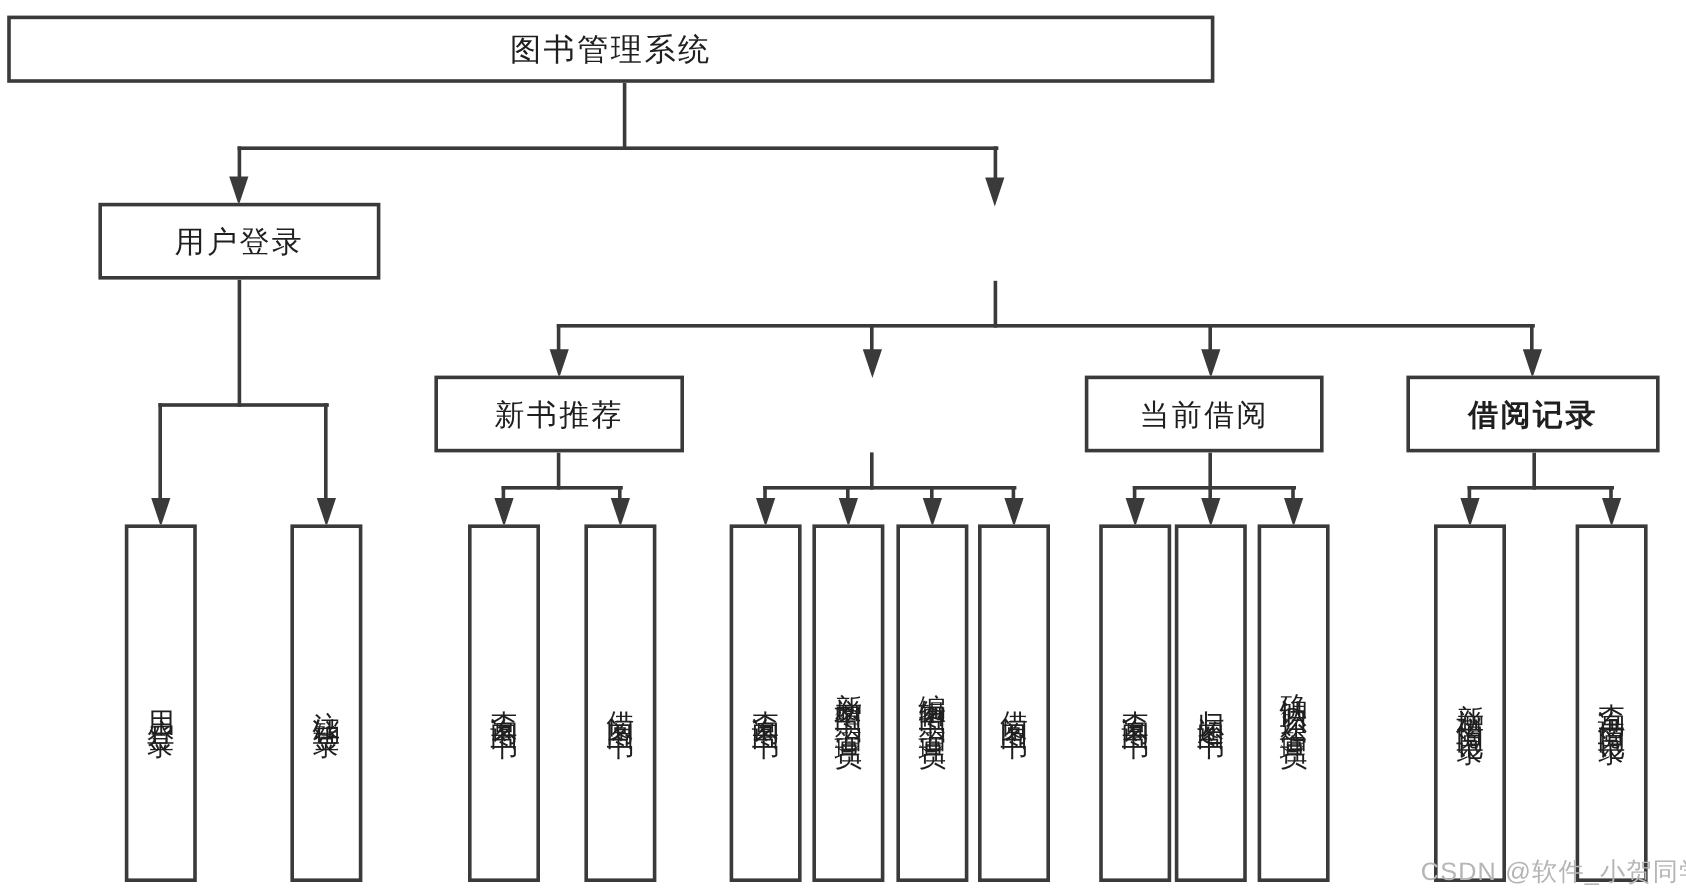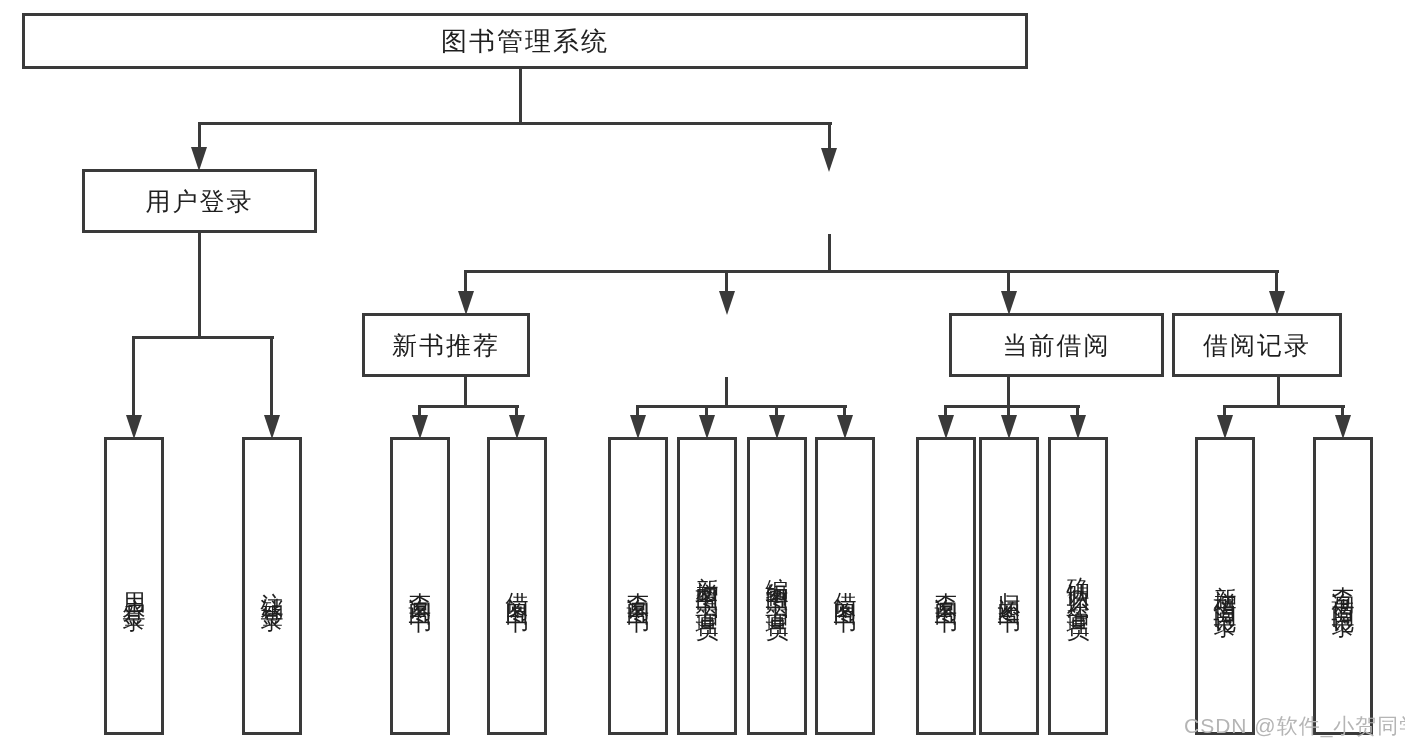--- a/index.html
+++ b/index.html
@@ -113,35 +113,35 @@
       <div class="arrowhead" style="left: 699px; top: 415px;"></div>
       <div class="arrowhead" style="left: 769px; top: 415px;"></div>
       <div class="arrowhead" style="left: 837px; top: 415px;"></div>
       <div class="arrowhead" style="left: 938px; top: 415px;"></div>
       <div class="arrowhead" style="left: 1001px; top: 415px;"></div>
       <div class="arrowhead" style="left: 1070px; top: 415px;"></div>
       <div class="arrowhead" style="left: 1217px; top: 415px;"></div>
       <div class="arrowhead" style="left: 1335px; top: 415px;"></div>
     </div>
 
-  <div class="node root-node" style="left:22px;top:13px;width:1006px;height:56px;">
+  <div class="node root-node" style="left:6px;top:13px;width:1006px;height:56px;">
     <span>图书管理系统</span>
   </div>
 
   <div class="node" style="left:82px;top:169px;width:235px;height:64px;">
     <span>用户登录</span>
   </div>
 
-  <div class="node" style="left:362px;top:313px;width:168px;height:64px;text-align:right;">
+  <div class="node" style="left:362px;top:313px;width:208px;height:64px;text-align:right;">
     <span>新书推荐</span>
   </div>
-  <div class="node" style="left:949px;top:313px;width:215px;height:64px;">
+  <div class="node" style="left:904px;top:313px;width:199px;height:64px;">
     <span>当前借阅</span>
   </div>
-  <div class="node" style="left:1172px;top:313px;width:170px;height:64px;">
+  <div class="node" style="left:1172px;top:313px;width:211px;height:64px;font-weight:bold;">
     <span>借阅记录</span>
   </div>
 
   <div class="node leaf" style="left:104px;top:437px;width:60px;height:298px;">
     <span>用户登录</span>
   </div>
   <div class="node leaf" style="left:242px;top:437px;width:60px;height:298px;">
     <span>注销登录</span>
   </div>
 

